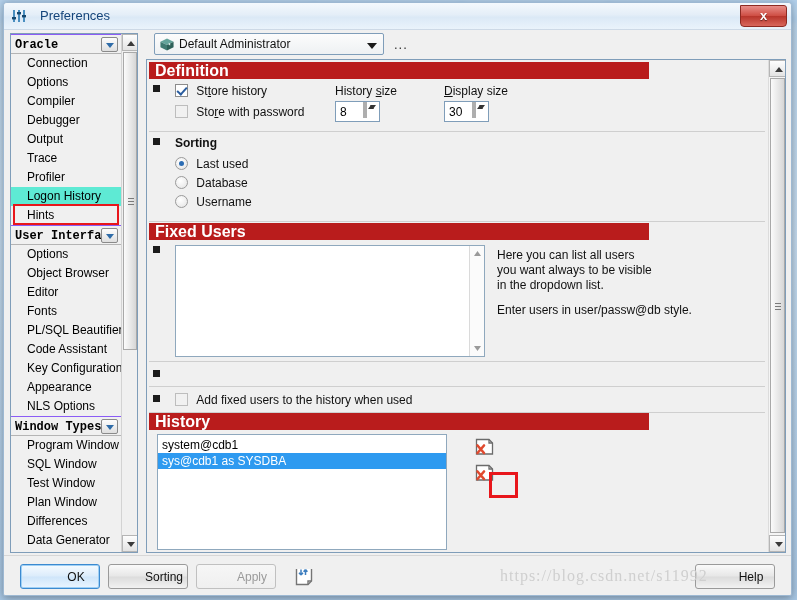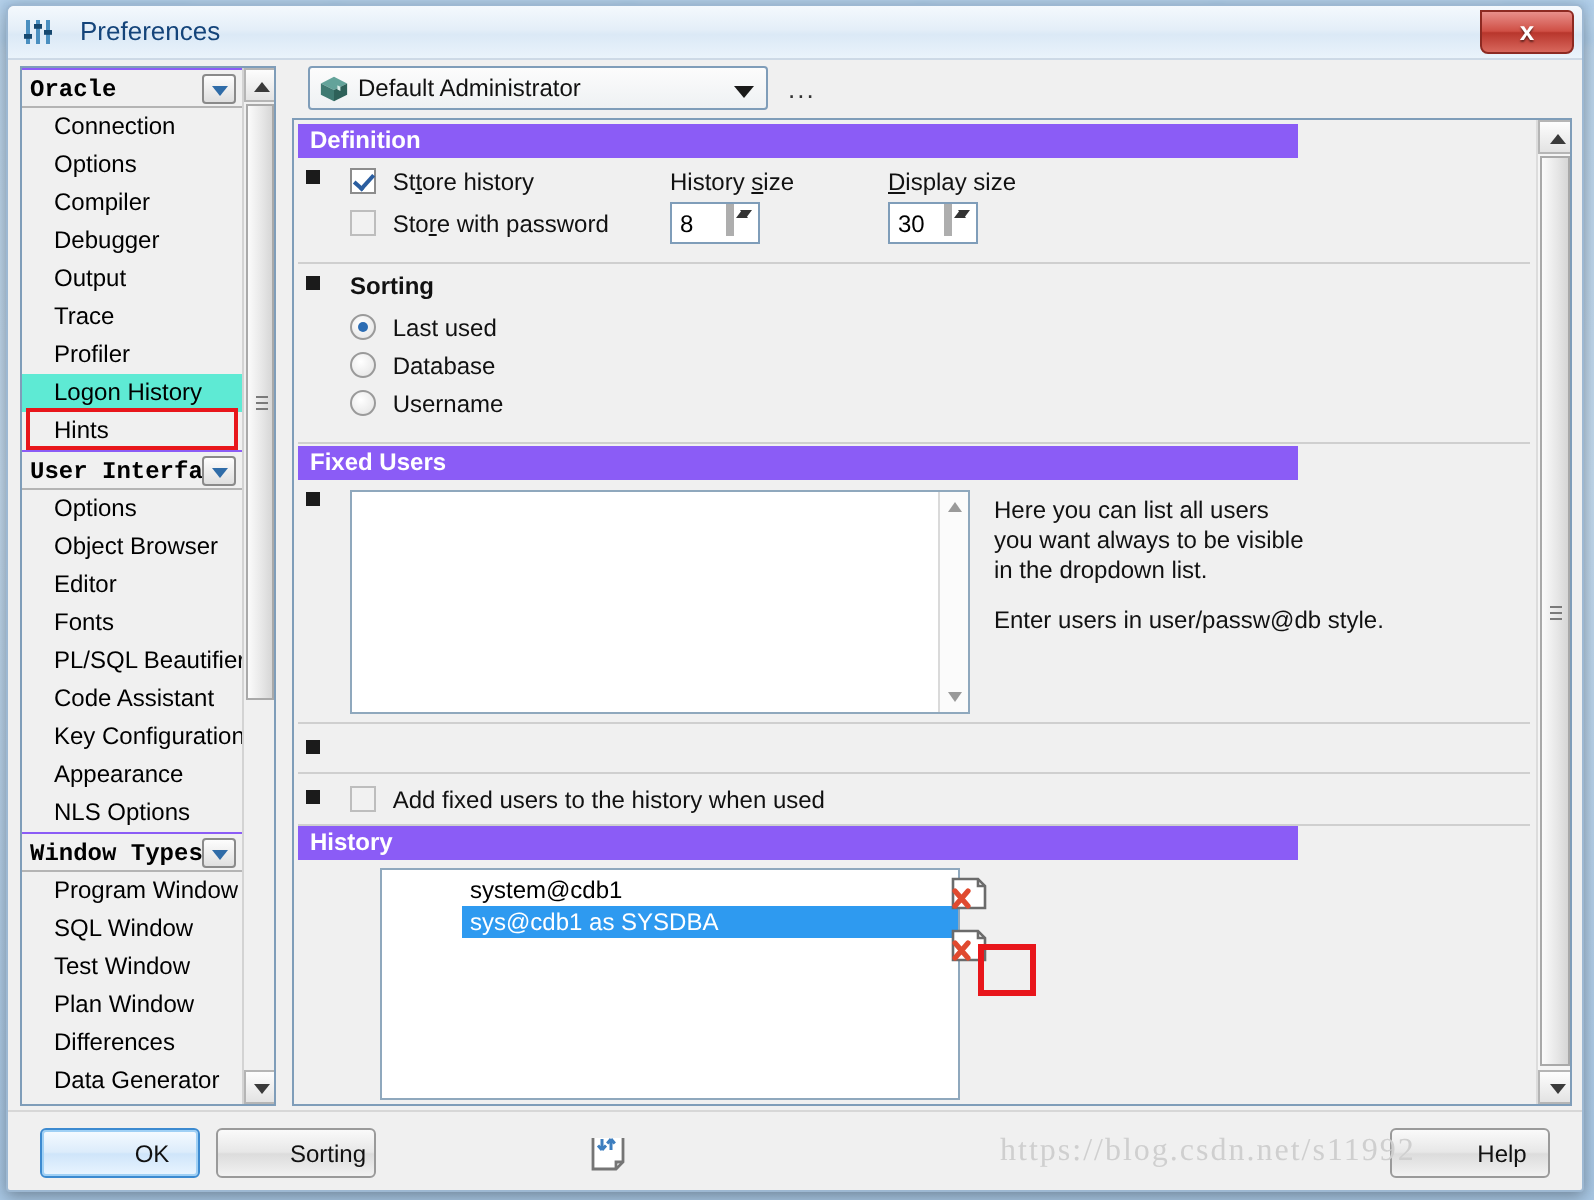--- a/index.html
+++ b/index.html
@@ -153,21 +153,21 @@
     border-left:5px solid transparent;border-right:5px solid transparent;border-top:6px solid #1a1a1a;
   }
   #profile-ellipsis{
     position:absolute;left:248px;top:4px;font-size:13px;color:#333;
     letter-spacing:1px;cursor:pointer;
   }
 
   
   .sec-head{
     position:absolute;left:2px;height:17px;line-height:17px;width:500px;
-    background:#8b5cf6;color:#fff;font-weight:bold;font-size:12px;
+    background:#b91c1c;color:#fff;font-weight:bold;font-size:16px;
     padding-left:6px;box-sizing:border-box;
   }
   .grp{
     position:absolute;left:2px;width:616px;
     background:#f0f0f0;border-bottom:1px solid #cfcfcf;box-sizing:border-box;
   }
   .handle{
     position:absolute;left:4px;top:6px;width:7px;height:7px;background:#1b1b1b;
   }
   
@@ -462,21 +462,21 @@
           <span class="handle" style="top:8px;"></span>
           <div style="position:absolute;left:26px;top:6px;">
             <span class="cbx dim"></span>
             <span class="ftxt" style="margin-left:5px;">Add fixed users to the history when used</span>
           </div>
         </div>
 
         <div class="sec-head" style="top:353px;">History</div>
 
         <div class="grp" style="top:370px;height:122px;border-bottom:none;">
-          <div class="white-box" style="left:41px;top:4px;width:290px;height:116px;padding-top:2px;padding-left:40px;">
+          <div class="white-box" style="left:8px;top:4px;width:290px;height:116px;padding-top:2px;">
             <div class="hist-row">system@cdb1</div>
             <div class="hist-row sel">sys@cdb1 as SYSDBA</div>
           </div>
 
           <svg class="delicon" style="left:326px;top:8px;" viewBox="0 0 20 18">
             <path d="M1.5,1.5 H14 L17.5,5 V16 H1.5 Z" fill="#ffffff" stroke="#6b6b6b" stroke-width="1.3"></path>
             <path d="M14,1.5 V5 H17.5" fill="none" stroke="#6b6b6b" stroke-width="1.3"></path>
             <path d="M2.5,7.5 L9,15 M9,7.5 L2.5,15" stroke="#e04a2f" stroke-width="2.6" stroke-linecap="round"></path>
           </svg>
           <svg class="delicon" style="left:326px;top:34px;" viewBox="0 0 20 18">
@@ -503,20 +503,21 @@
             <span class="tri down" style="left:4.5px;"></span>
           </div>
       </div>
     </div>
 
     <div id="del-highlight"></div>
 
     <div id="btnbar">
       <div class="btn primary" style="left:16px;width:80px;">OK</div>
       <div class="btn" style="left:104px;width:80px;">Sorting</div>
+      <div class="btn disabled" style="left:192px;width:80px;">Apply</div>
       <svg id="io-icon" viewBox="0 0 22 20">
         <path d="M2.5,2 V17.5 H14 L17.5,14 V2" fill="#ffffff" stroke="#757575" stroke-width="1.4"></path>
         <path d="M14,17.5 V14 H17.5" fill="none" stroke="#757575" stroke-width="1.4"></path>
         <path d="M7,8 V2.5 M7,8 L5,5.8 M7,8 L9,5.8" stroke="#3d7ebf" stroke-width="1.5" fill="none"></path>
         <path d="M11.5,2.5 V8 M11.5,2.5 L9.6,4.7 M11.5,2.5 L13.4,4.7" stroke="#3d7ebf" stroke-width="1.5" fill="none"></path>
       </svg>
       <div class="btn" style="right:16px;width:80px;">Help</div>
     </div>
 
   </div>

